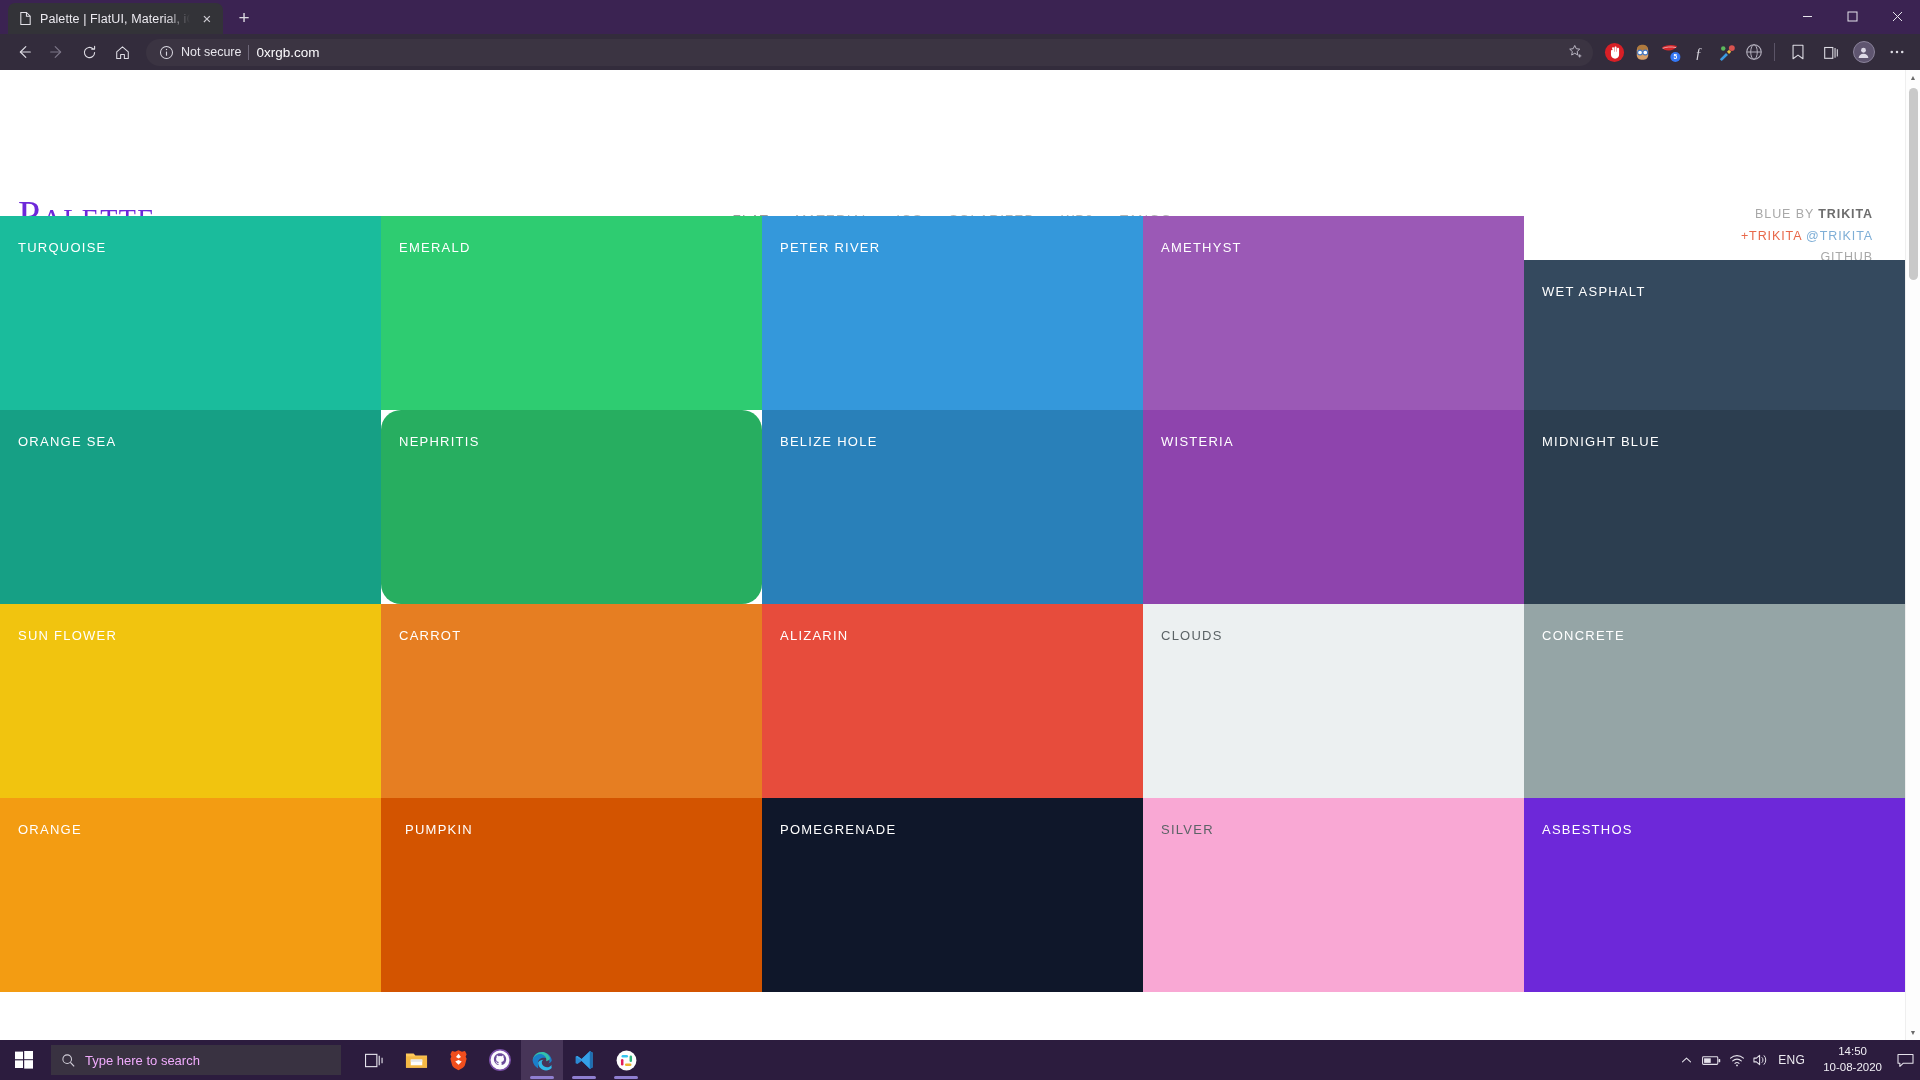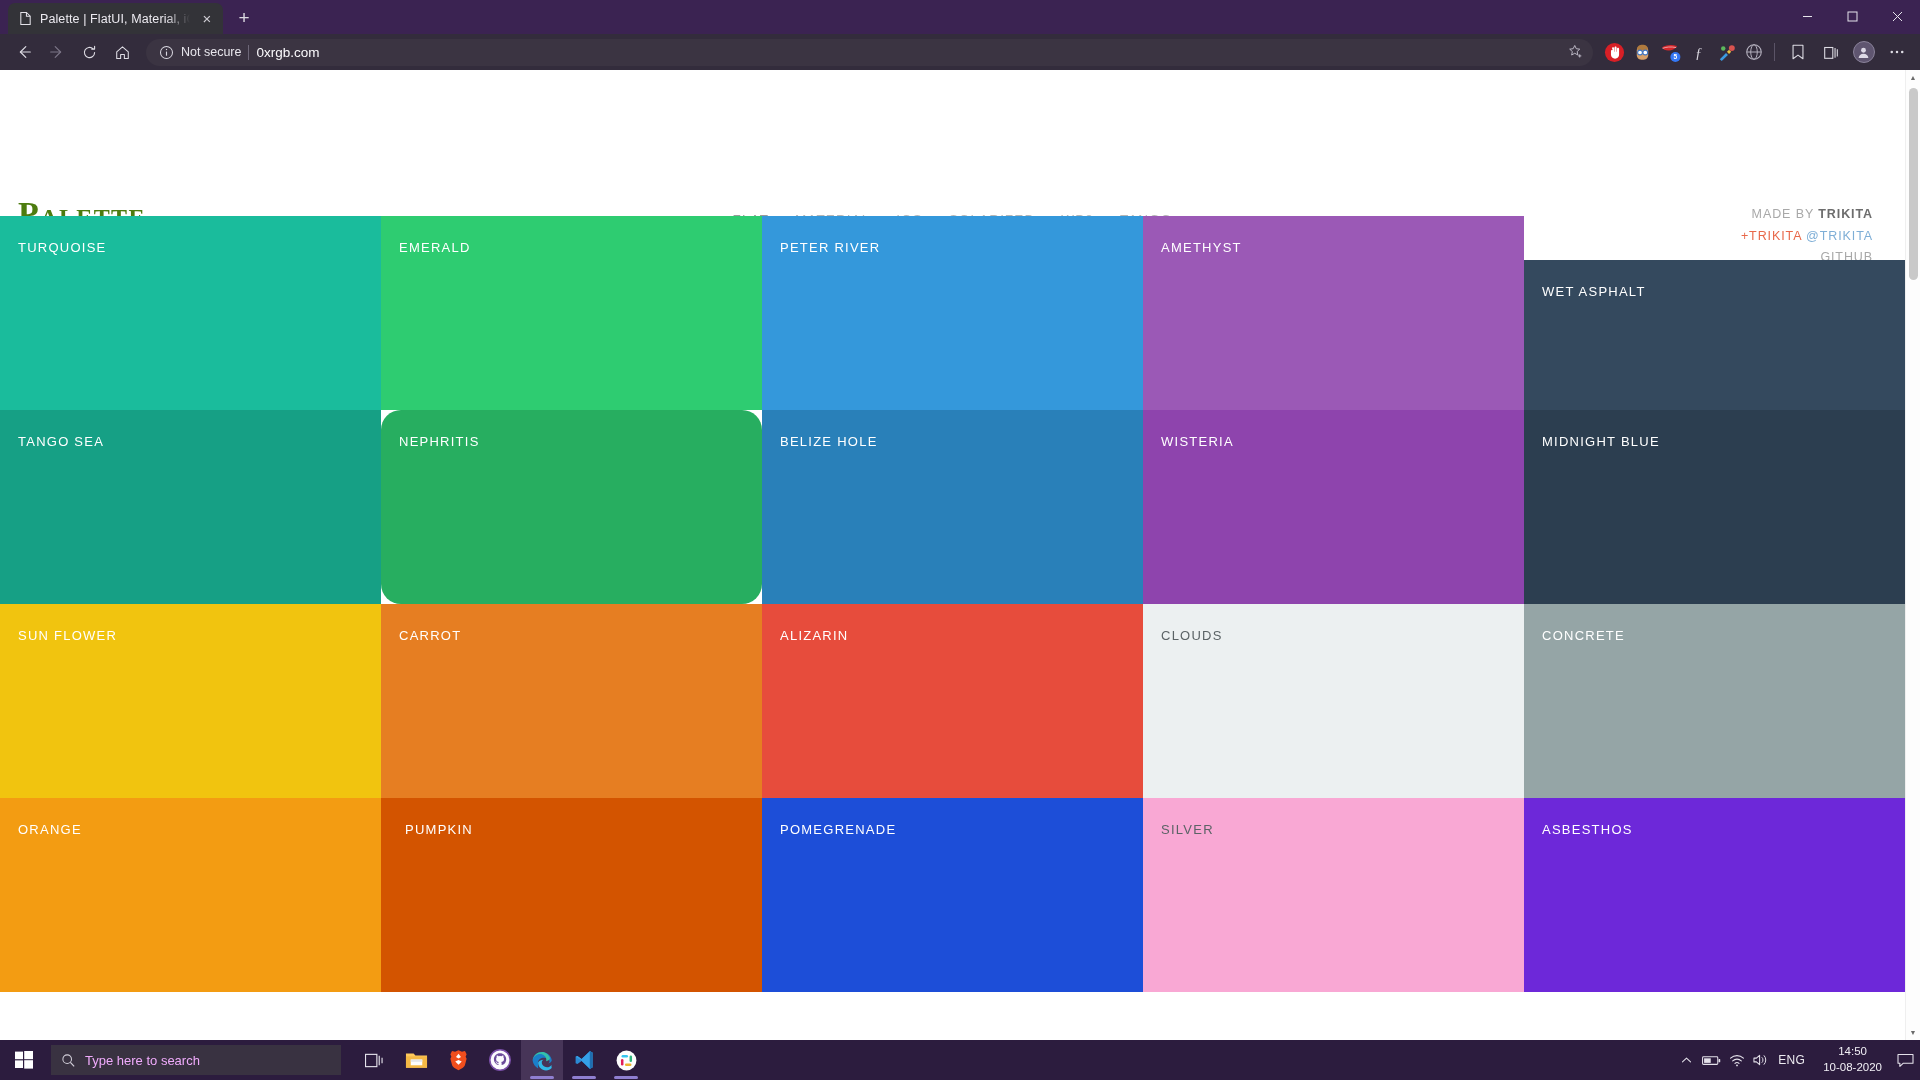--- a/index.html
+++ b/index.html
@@ -65,22 +65,22 @@
   .profile-av { width:22px; height:22px; border-radius:50%; background:#5f5570; border:1px solid #8a829a;
      display:flex; align-items:center; justify-content:center; }
 
   
   .viewport { flex:1; background:#ffffff; position:relative; overflow:hidden; display:flex; }
   .page { flex:1; display:flex; flex-direction:column; min-width:0; }
 
   .site-header { height:146px; background:#fff; position:relative; flex:none; }
   .logo {
     position:absolute; left:18px; top:144px; transform:translateY(-50%);
-    font-size:34px; color:#4d7c0f; font-variant:small-caps; letter-spacing:1.4px;
-    font-family:"Liberation Serif", serif; font-weight:700;
+    font-size:40px; color:#6d28d9; font-variant:small-caps; letter-spacing:1.4px;
+    font-family:"Liberation Serif", serif; font-weight:400;
   }
   .navwrap { position:absolute; left:0; right:0; top:140px; text-align:center; }
   .mainnav { display:inline-flex; gap:26px; }
   .mainnav a { font-size:13.5px; color:#b6b6b6; letter-spacing:1.1px; text-decoration:none; }
   .mainnav a.active { color:#9a9a9a; }
   .subnav { margin-top:17px; display:flex; gap:21px; justify-content:center; }
   .subnav a { font-size:11.5px; letter-spacing:.9px; text-decoration:none; color:#dedede; }
   .subnav a.active { color:#8d8d8d; }
   .credits {
     position:absolute; right:32px; top:134px; text-align:right;
@@ -307,21 +307,21 @@
             <a>TANGO</a>
           </div>
           <div class="subnav">
             <a class="active">#HEX</a>
             <a>HEX</a>
             <a>RGB</a>
           </div>
         </div>
 
         <div class="credits">
-          <div class="row1"><span>MADE BY </span><b>TRIKITA</b></div>
+          <div class="row1"><span>BLUE BY </span><b>TRIKITA</b></div>
           <div><a class="gplus">+TRIKITA</a> <a class="tw">@TRIKITA</a></div>
           <div><a class="gh">GITHUB</a></div>
         </div>
       </div>
 
       <div class="swatches">
           <div class="swatch" style="background: rgb(26, 188, 156);">
             <div class="name">TURQUOISE</div>
           </div>
           <div class="swatch" style="background: rgb(46, 204, 113);">
@@ -330,21 +330,21 @@
           <div class="swatch" style="background: rgb(52, 152, 219);">
             <div class="name">PETER RIVER</div>
           </div>
           <div class="swatch" style="background: rgb(155, 89, 182);">
             <div class="name">AMETHYST</div>
           </div>
           <div class="swatch" style="background: rgb(52, 73, 94); margin-top: 44px;">
             <div class="name">WET ASPHALT</div>
           </div>
           <div class="swatch" style="background: rgb(22, 160, 133);">
-            <div class="name">TANGO SEA</div>
+            <div class="name">ORANGE SEA</div>
           </div>
           <div class="swatch" style="background: rgb(39, 174, 96); border-radius: 20px;">
             <div class="name">NEPHRITIS</div>
           </div>
           <div class="swatch" style="background: rgb(41, 128, 185);">
             <div class="name">BELIZE HOLE</div>
           </div>
           <div class="swatch" style="background: rgb(142, 68, 173);">
             <div class="name">WISTERIA</div>
           </div>
@@ -365,21 +365,21 @@
           </div>
           <div class="swatch" style="background: rgb(149, 165, 166);">
             <div class="name">CONCRETE</div>
           </div>
           <div class="swatch" style="background: rgb(243, 156, 18);">
             <div class="name">ORANGE</div>
           </div>
           <div class="swatch" style="background: rgb(211, 84, 0); padding-left: 24px;">
             <div class="name">PUMPKIN</div>
           </div>
-          <div class="swatch" style="background: #1d4ed8;">
+          <div class="swatch" style="background: #0f172a;">
             <div class="name">POMEGRENADE</div>
           </div>
           <div class="swatch dark-text" style="background: #f9a8d4;">
             <div class="name">SILVER</div>
           </div>
           <div class="swatch" style="background: #6d28d9;">
             <div class="name">ASBESTHOS</div>
           </div>
         </div>
     </div>

